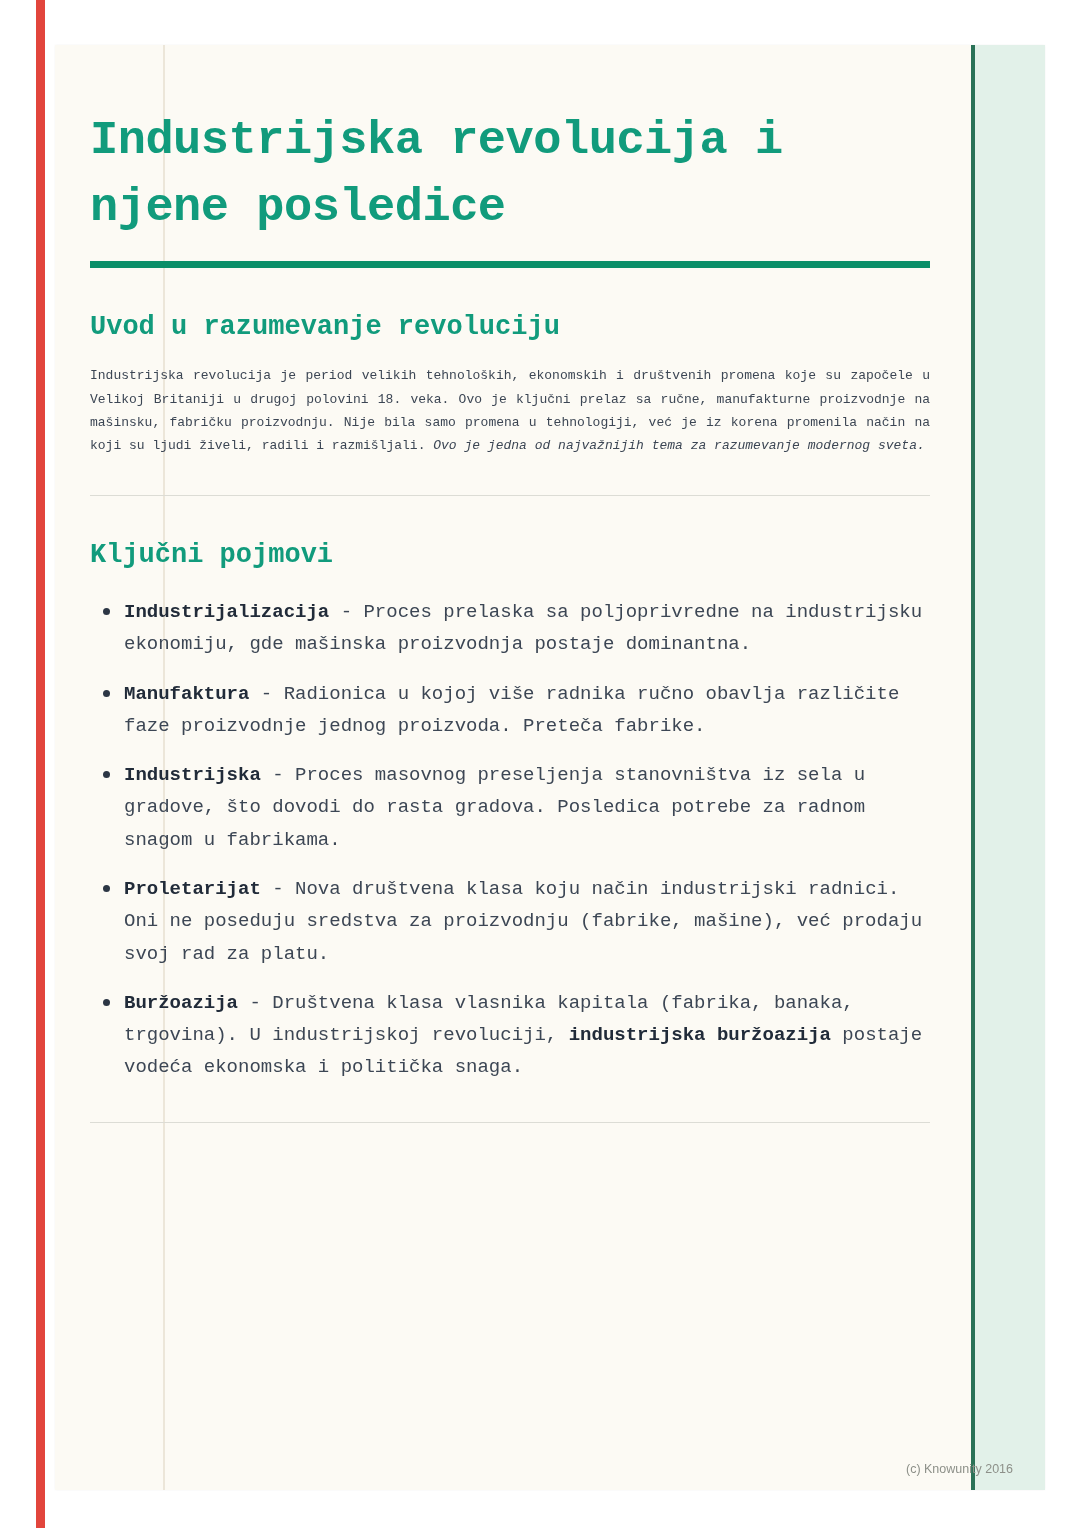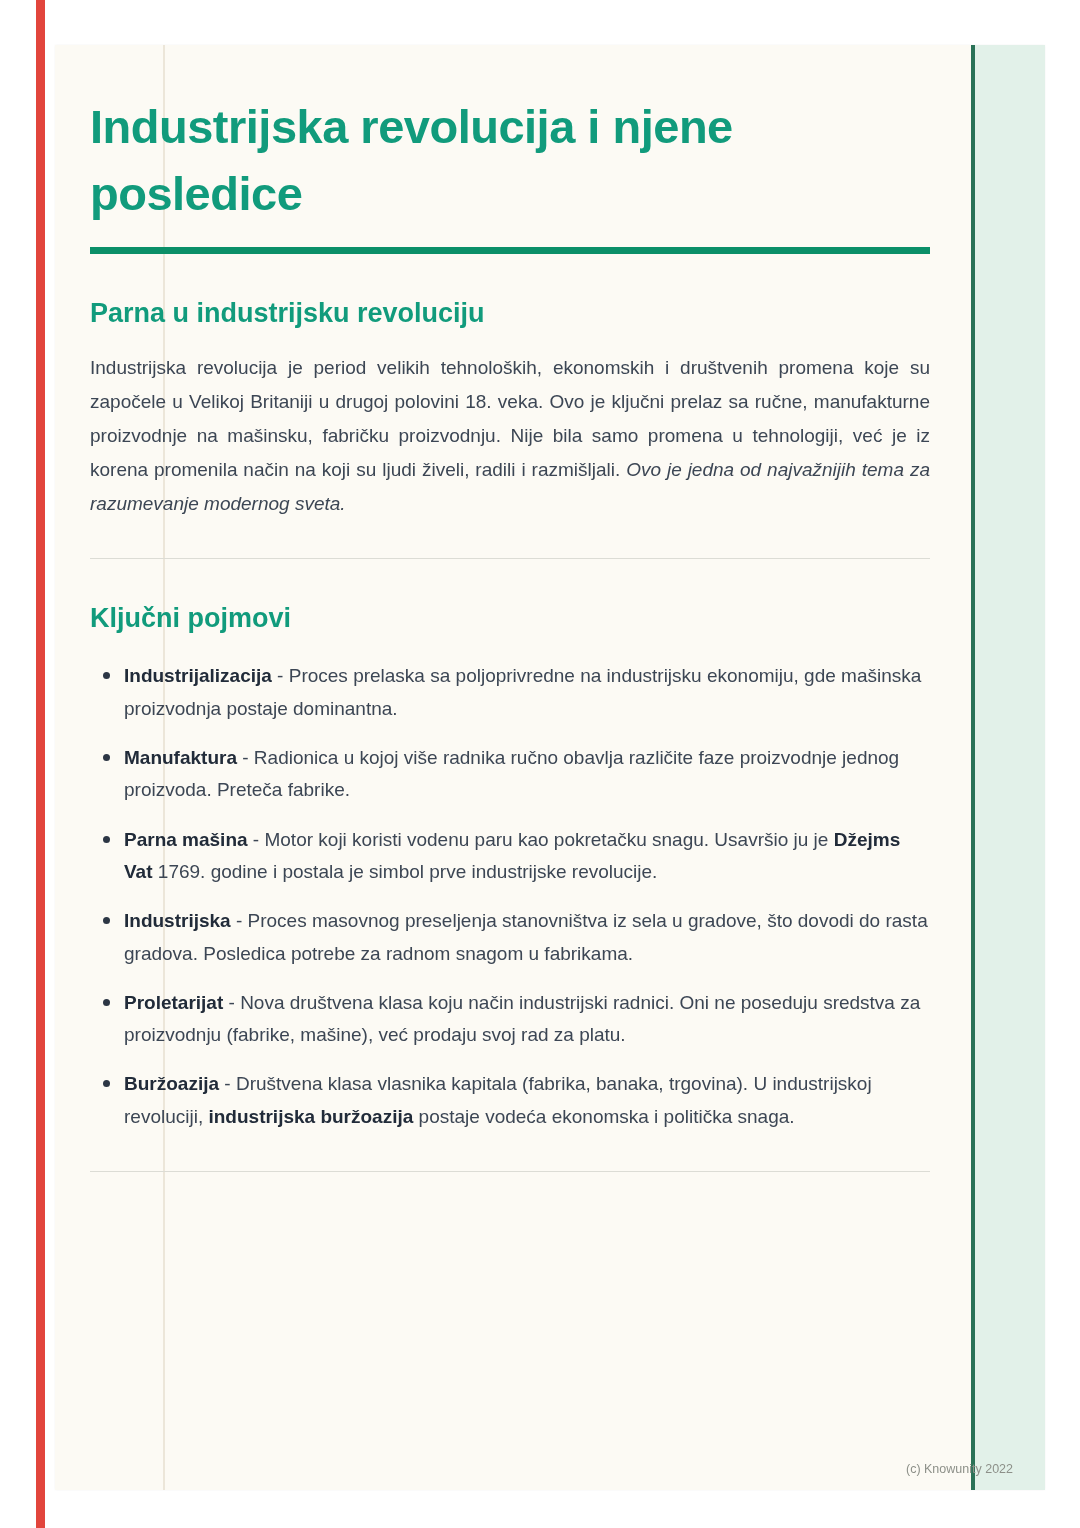--- a/index.html
+++ b/index.html
@@ -38,23 +38,24 @@
     background: var(--dark-green-line, #2a7257);
   }
   .mint-panel {
     position: absolute;
     right: 0; top: 0;
     width: 70px; height: 100%;
     background: var(--mint-panel, #e2f1e9);
   }
   .content {
     position: absolute;
-    left: 35px; top: 0;
+    left: 35px; top: 14px;
     width: 840px;
     padding-top: 48px;
+    font-family: Liberation Mono, monospace;
   }
   .title {
     margin: 0;
     font-size: 47px;
     line-height: 1.43;
     font-weight: 700;
     letter-spacing: -0.5px;
     color: var(--accent-green, #119b7c);
   }
   .title-rule {
@@ -64,21 +65,21 @@
     background: var(--rule-green, #0b8f68);
   }
   .section-heading {
     margin: 44px 0 0 0;
     font-size: 27px;
     font-weight: 700;
     color: var(--accent-green, #119b7c);
   }
   .body-paragraph {
     margin: 22px 0 0 0;
-    font-size: 19px;
+    font-size: 13px;
     line-height: 1.78;
     color: var(--body-text, #3c4654);
     text-align: justify;
   }
   .body-paragraph em { font-style: italic; }
   .divider {
     margin-top: 38px;
     height: 1px;
     background: #dcdcd5;
     width: 100%;
@@ -120,34 +121,33 @@
 
 <div class="red-stripe"></div>
 
 <div class="card">
   <div class="margin-line"></div>
 
   <div class="content">
     <h1 class="title">Industrijska revolucija i njene posledice</h1>
     <div class="title-rule"></div>
 
-    <h2 class="section-heading">Parna u industrijsku revoluciju</h2>
+    <h2 class="section-heading">Uvod u razumevanje revoluciju</h2>
     <p class="body-paragraph"><span>Industrijska revolucija je period velikih tehnoloških, ekonomskih i društvenih promena koje su započele u Velikoj Britaniji u drugoj polovini 18. veka. Ovo je ključni prelaz sa ručne, manufakturne proizvodnje na mašinsku, fabričku proizvodnju. Nije bila samo promena u tehnologiji, već je iz korena promenila način na koji su ljudi živeli, radili i razmišljali. </span><em>Ovo je jedna od najvažnijih tema za razumevanje modernog sveta.</em></p>
 
     <div class="divider"></div>
 
     <h2 class="section-heading">Ključni pojmovi</h2>
     <ul class="terms-list" id="terms-list">
         <li><strong>Industrijalizacija</strong><span> - Proces prelaska sa poljoprivredne na industrijsku ekonomiju, gde mašinska proizvodnja postaje dominantna.</span></li>
         <li><strong>Manufaktura</strong><span> - Radionica u kojoj više radnika ručno obavlja različite faze proizvodnje jednog proizvoda. Preteča fabrike.</span></li>
-        <li><strong>Parna mašina</strong><span> - Motor koji koristi vodenu paru kao pokretačku snagu. Usavršio ju je </span><strong>Džejms Vat</strong><span> 1769. godine i postala je simbol prve industrijske revolucije.</span></li>
         <li><strong>Industrijska</strong><span> - Proces masovnog preseljenja stanovništva iz sela u gradove, što dovodi do rasta gradova. Posledica potrebe za radnom snagom u fabrikama.</span></li>
         <li><strong>Proletarijat</strong><span> - Nova društvena klasa koju način industrijski radnici. Oni ne poseduju sredstva za proizvodnju (fabrike, mašine), već prodaju svoj rad za platu.</span></li>
         <li><strong>Buržoazija</strong><span> - Društvena klasa vlasnika kapitala (fabrika, banaka, trgovina). U industrijskoj revoluciji, </span><strong>industrijska buržoazija</strong><span> postaje vodeća ekonomska i politička snaga.</span></li>
       </ul>
 
     <div class="divider"></div>
   </div>
 
   <div class="green-line"></div>
   <div class="mint-panel"></div>
-  <div class="footer">(c) Knowunity 2022</div>
+  <div class="footer">(c) Knowunity 2016</div>
 </div>
 
 </body></html>

